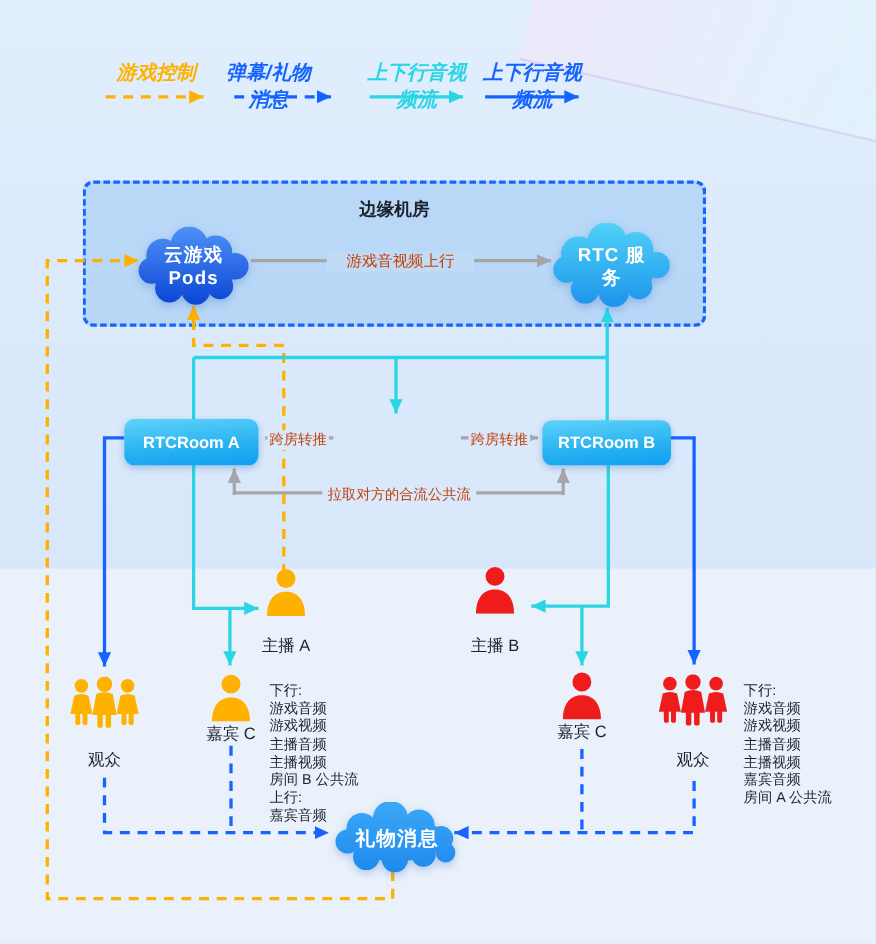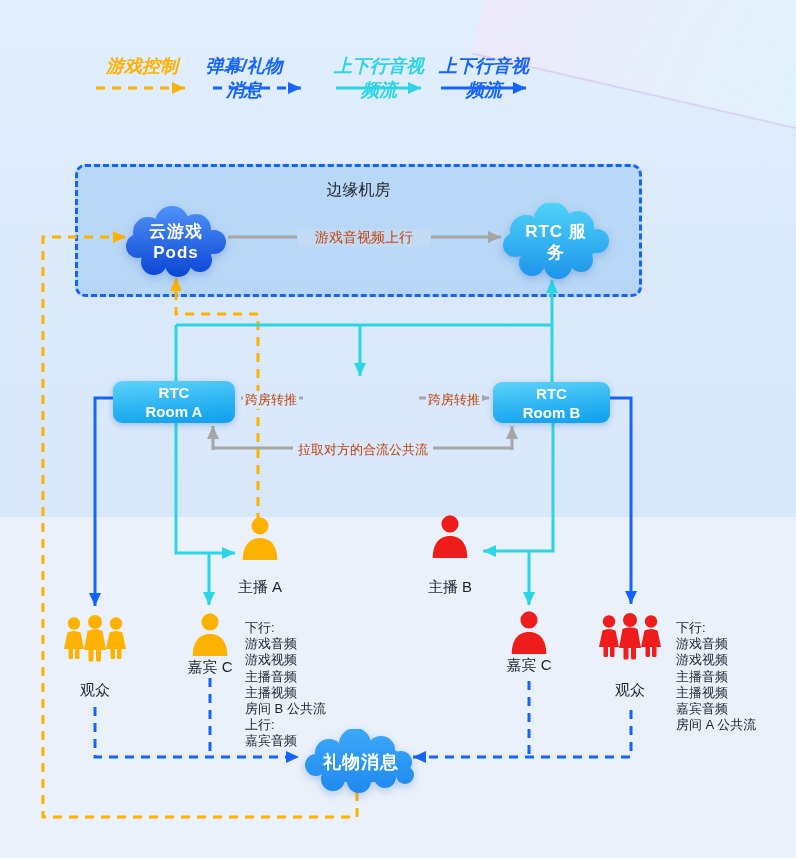--- a/index.html
+++ b/index.html
@@ -6,24 +6,24 @@
   body{font-family:"Liberation Sans","DejaVu Sans",sans-serif;background:#dfeafa;}
   .stage{position:relative;width:796px;height:858px;overflow:hidden;
          background:linear-gradient(180deg,#e0eefd 0%,#d8e7fa 55%,#d7e6f9 100%);}
   .bg-lower{position:absolute;left:0;top:517px;width:796px;height:341px;background:#eaf1fb;z-index:0;}
   .deco-tr{position:absolute;right:-50px;top:-70px;width:360px;height:165px;
            background:linear-gradient(100deg,rgba(238,232,250,.95),rgba(224,244,252,.9));
            border-bottom:2px solid rgba(210,190,236,.55);transform:rotate(13deg);z-index:0;}
   .edge-room{position:absolute;left:75px;top:164px;width:567px;height:133px;box-sizing:border-box;
              border:3px dashed #1664FF;border-radius:10px;background:rgba(141,193,242,.45);z-index:1;}
   .edge-room-title{position:absolute;left:75px;top:180px;width:567px;text-align:center;
-             font-size:16px;font-weight:400;color:#1d2129;z-index:3;}
+             font-size:16px;font-weight:700;color:#1d2129;z-index:3;}
   .wires{position:absolute;left:0;top:0;z-index:2;}
   .legend-label{position:absolute;top:54px;font-size:18px;font-weight:700;text-align:center;z-index:3;font-style:italic;}
-  .node-box{position:absolute;border-radius:9px;z-index:3;display:flex;flex-direction:column;
+  .node-box{position:absolute;border-radius:9px;z-index:3;display:flex;flex-direction:row;
             align-items:center;justify-content:center;color:#fff;font-weight:700;text-align:center;
             background:linear-gradient(175deg,#5ed3f9 0%,#2cb4f2 55%,#0e9fef 100%);
             box-shadow:0 2px 6px rgba(25,100,180,.3);}
   .node-box span{display:block;line-height:19px;font-size:15px;}
   .node-box.mid span{line-height:17px;font-size:14px;}
   .cloud{position:absolute;z-index:3;}
   .cloud svg{filter:drop-shadow(0 3px 4px rgba(30,90,180,.28));}
   .cloud-label{position:absolute;left:0;top:0;width:100%;height:100%;display:flex;flex-direction:column;
                align-items:center;justify-content:center;color:#fff;font-weight:700;}
   .cloud-label span{display:block;line-height:21px;font-size:17px;letter-spacing:1px;}

